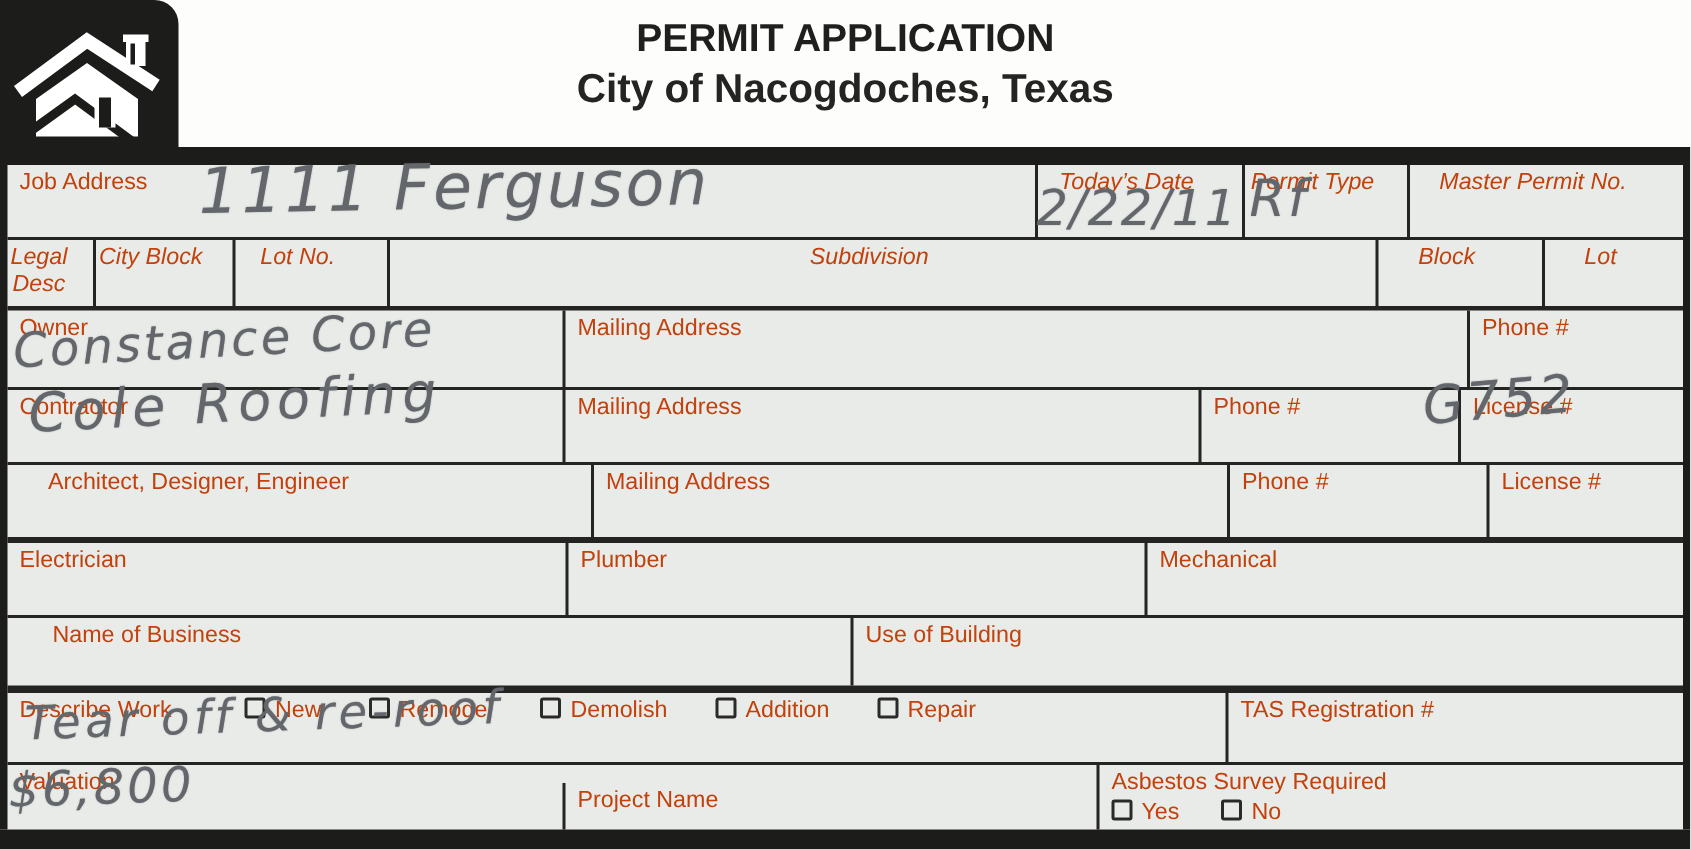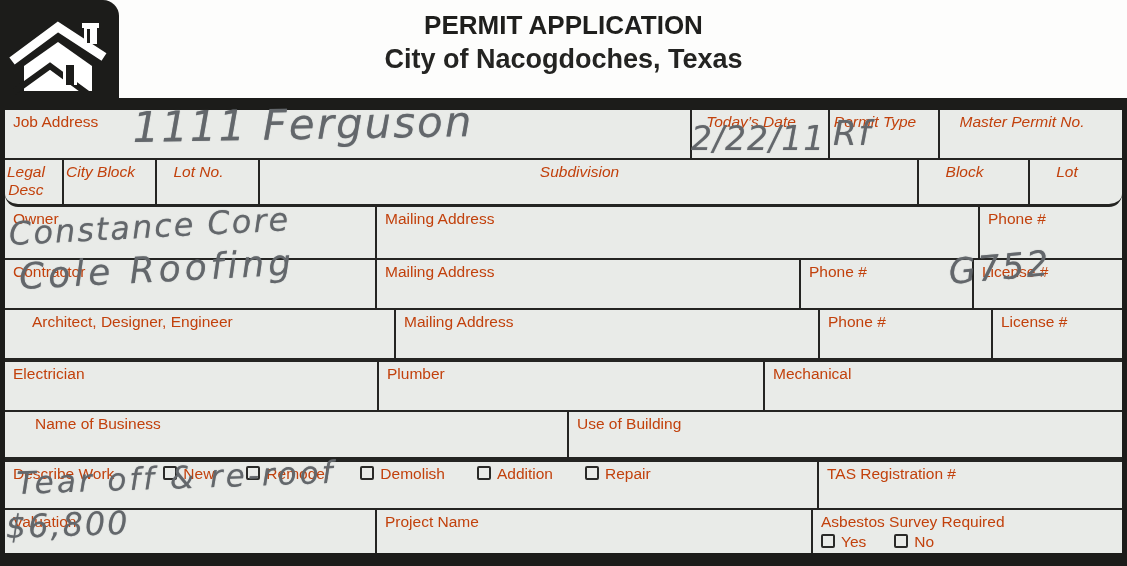--- a/index.html
+++ b/index.html
@@ -129,21 +129,21 @@
         <span class="lbl">Today’s Date</span>
       </div>
       <div class="cell center" style="width:110px;">
         <span class="lbl">Permit Type</span>
       </div>
       <div class="cell center" style="width:184px;">
         <span class="lbl">Master Permit No.</span>
       </div>
     </div>
 
-    <div class="row bb3" style="height:47px;border-radius:13px;">
+    <div class="row bb3" style="height:47px;">
       <div class="cell center" style="width:57px;line-height:1.15;">
         <span class="lbl">Legal Desc</span>
       </div>
       <div class="cell center" style="width:93px;">
         <span class="lbl">City Block</span>
       </div>
       <div class="cell center" style="width:103px;">
         <span class="lbl">Lot No.</span>
       </div>
       <div class="cell center flex">
@@ -233,21 +233,21 @@
       </div>
       <div class="cell" style="width:305px;">
         <span class="lbl">TAS Registration #</span>
       </div>
     </div>
 
     <div class="row bb0" style="height:43px;">
       <div class="cell" style="width:370px;">
         <span class="lbl">Valuation</span>
       </div>
-      <div class="cell" style="width:436px;">
+      <div class="cell" style="width:356px;margin-top:12px;">
         <span class="lbl">Project Name</span>
       </div>
       <div class="cell flex">
         <span class="lbl">Asbestos Survey Required</span>
         <span class="asb-opts">
           <span class="opt"><span class="cb"></span><span>Yes</span></span>
           <span class="opt"><span class="cb"></span><span>No</span></span>
         </span>
       </div>
     </div>

